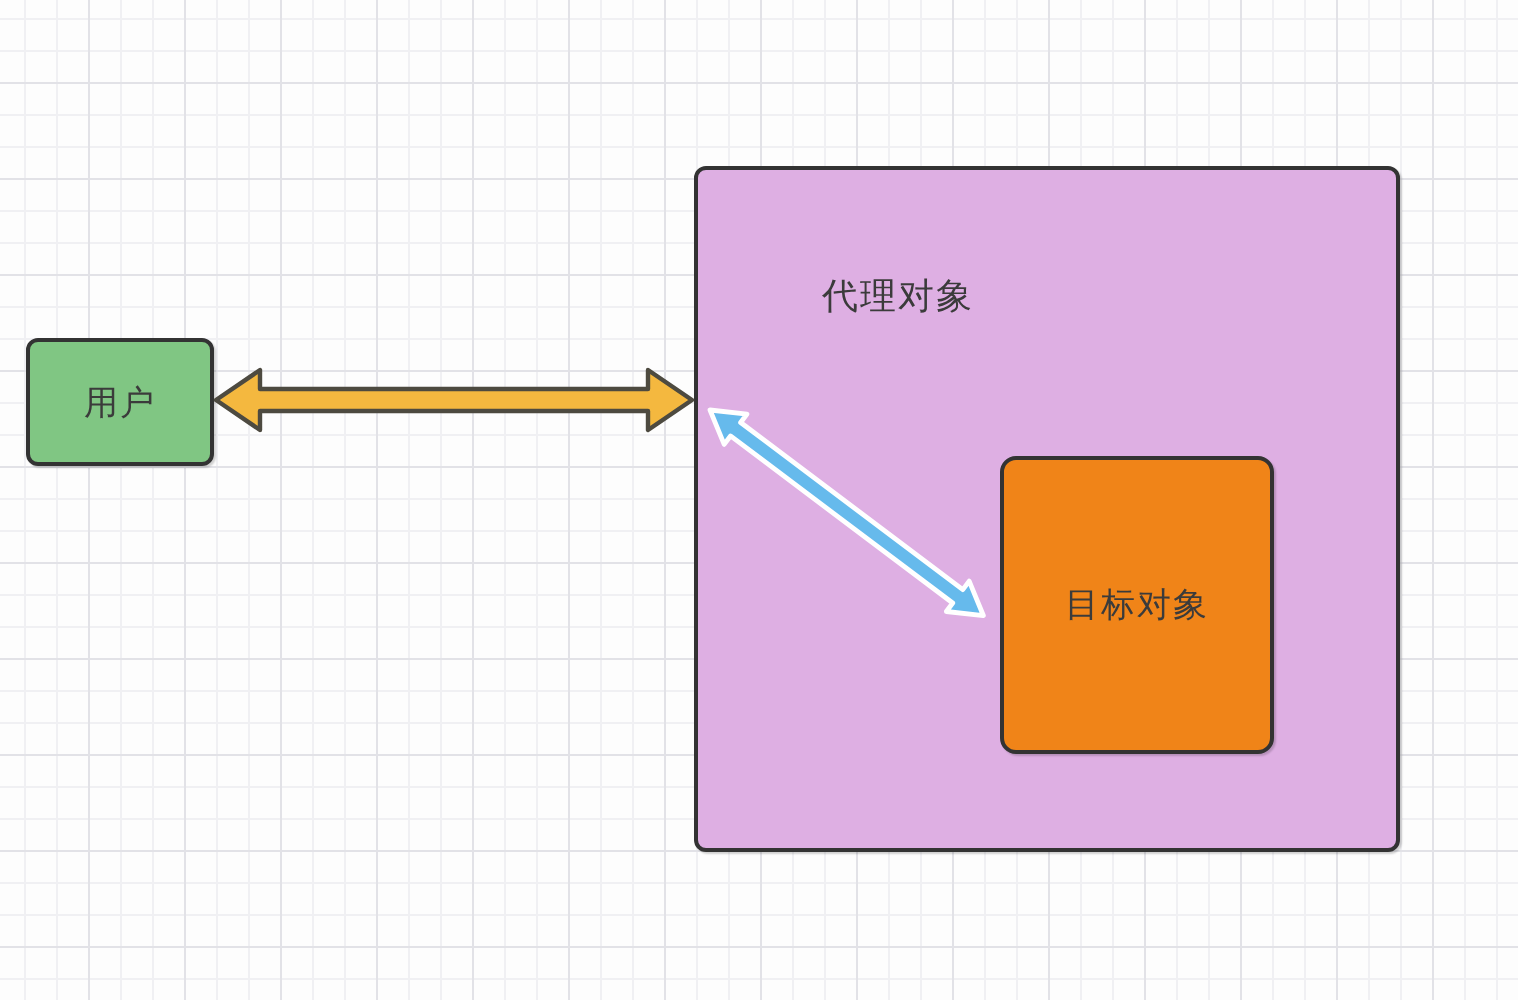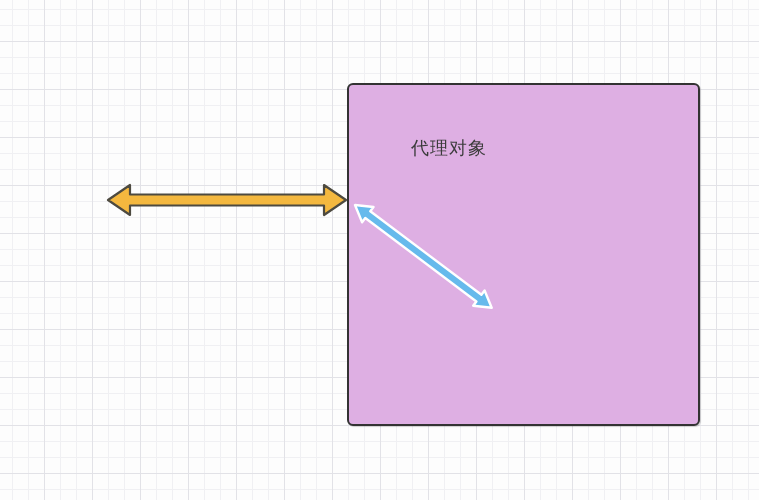--- a/index.html
+++ b/index.html
@@ -64,25 +64,31 @@
     overflow: visible;
   }
   .connector-user-proxy { left: 106px; top: 179px; }
   .connector-proxy-target { left: 348px; top: 193px; }
 </style>
 </head>
 <body>
 
 <div class="canvas">
 
+  <div class="node node-user">
+    <span>用户</span>
+  </div>
 
   <div class="node node-proxy">
     <span class="proxy-label">代理对象</span>
   </div>
 
+  <div class="node node-target">
+    <span>目标对象</span>
+  </div>
 
   <svg class="connector connector-user-proxy" width="242" height="42">
     <polygon fill="#F4B83F" stroke="#4d4a40" stroke-width="2.2" stroke-linejoin="round" points="2,21 24,6 24,15.5 218,15.5 218,6 240,21 218,36 218,26.5 24,26.5 24,36"></polygon>
   </svg>
 
   <svg class="connector connector-proxy-target" width="156" height="130">
     <g transform="translate(7,12) rotate(36.94)">
       <polygon fill="#66BAEC" stroke="#ffffff" stroke-width="2.4" stroke-linejoin="round" points="0,0 16,-9.5 16,-4.2 155,-4.2 155,-9.5 171,0 155,9.5 155,4.2 16,4.2 16,9.5"></polygon>
     </g>
   </svg>

